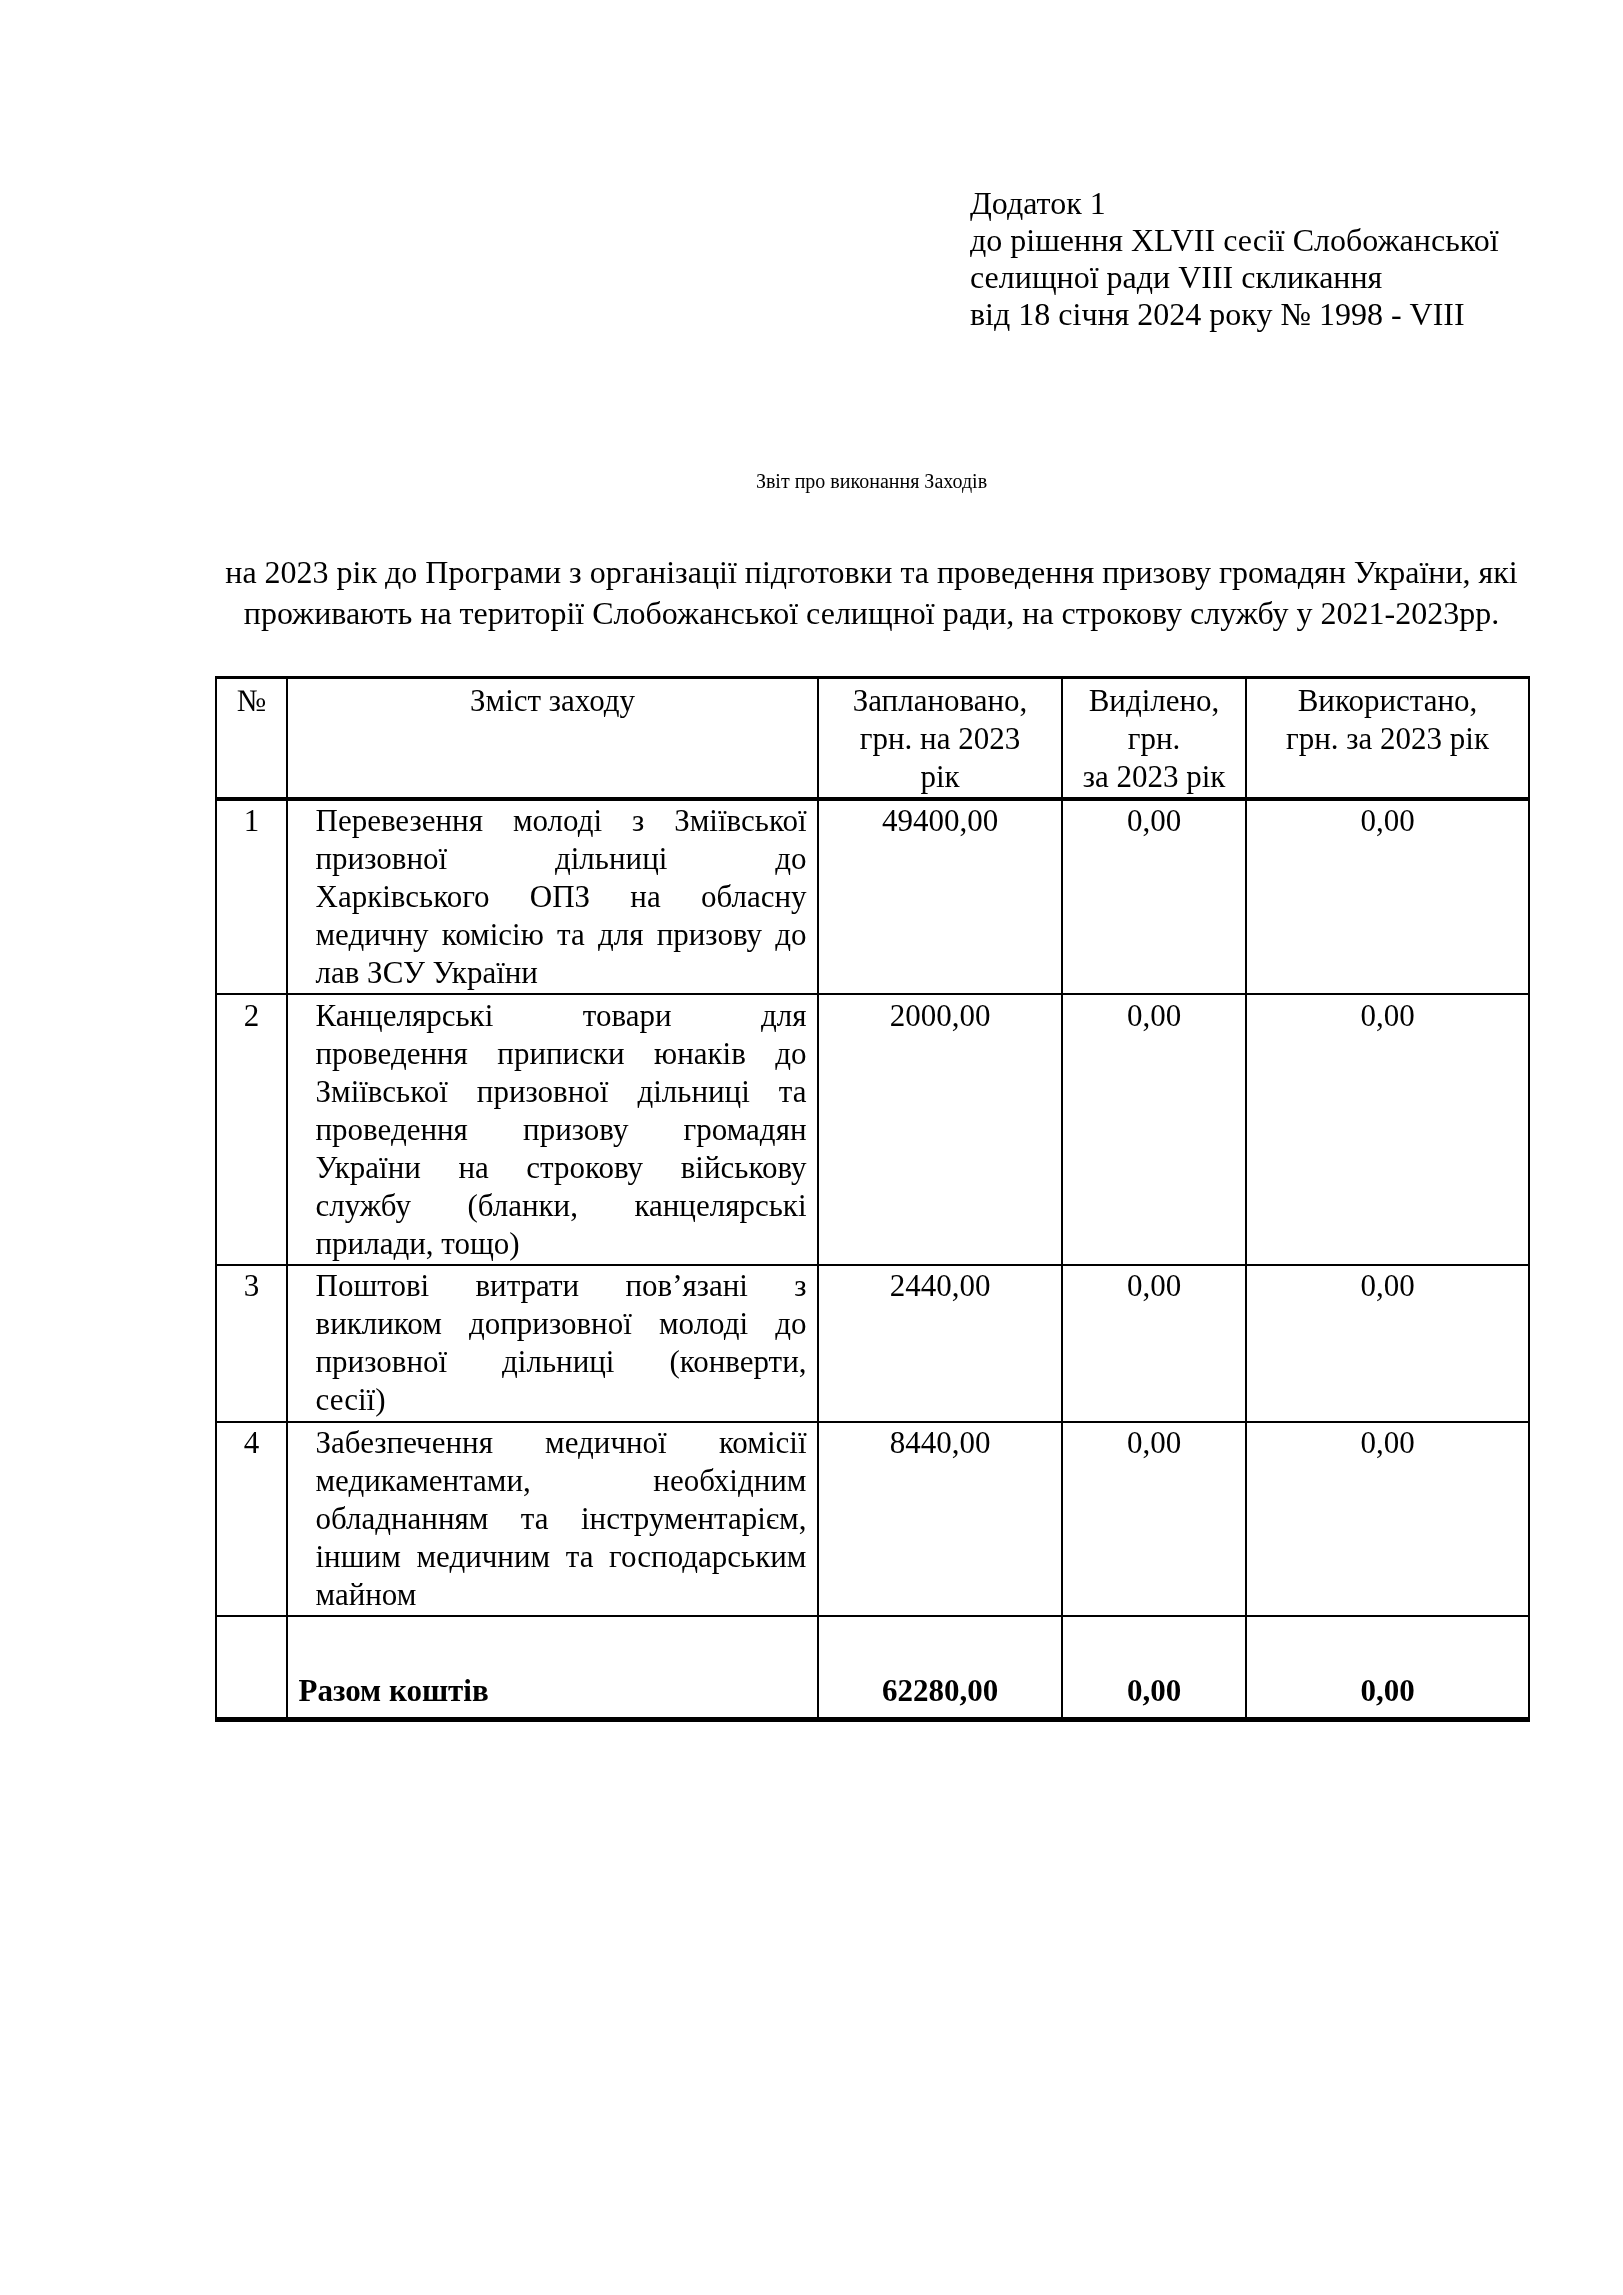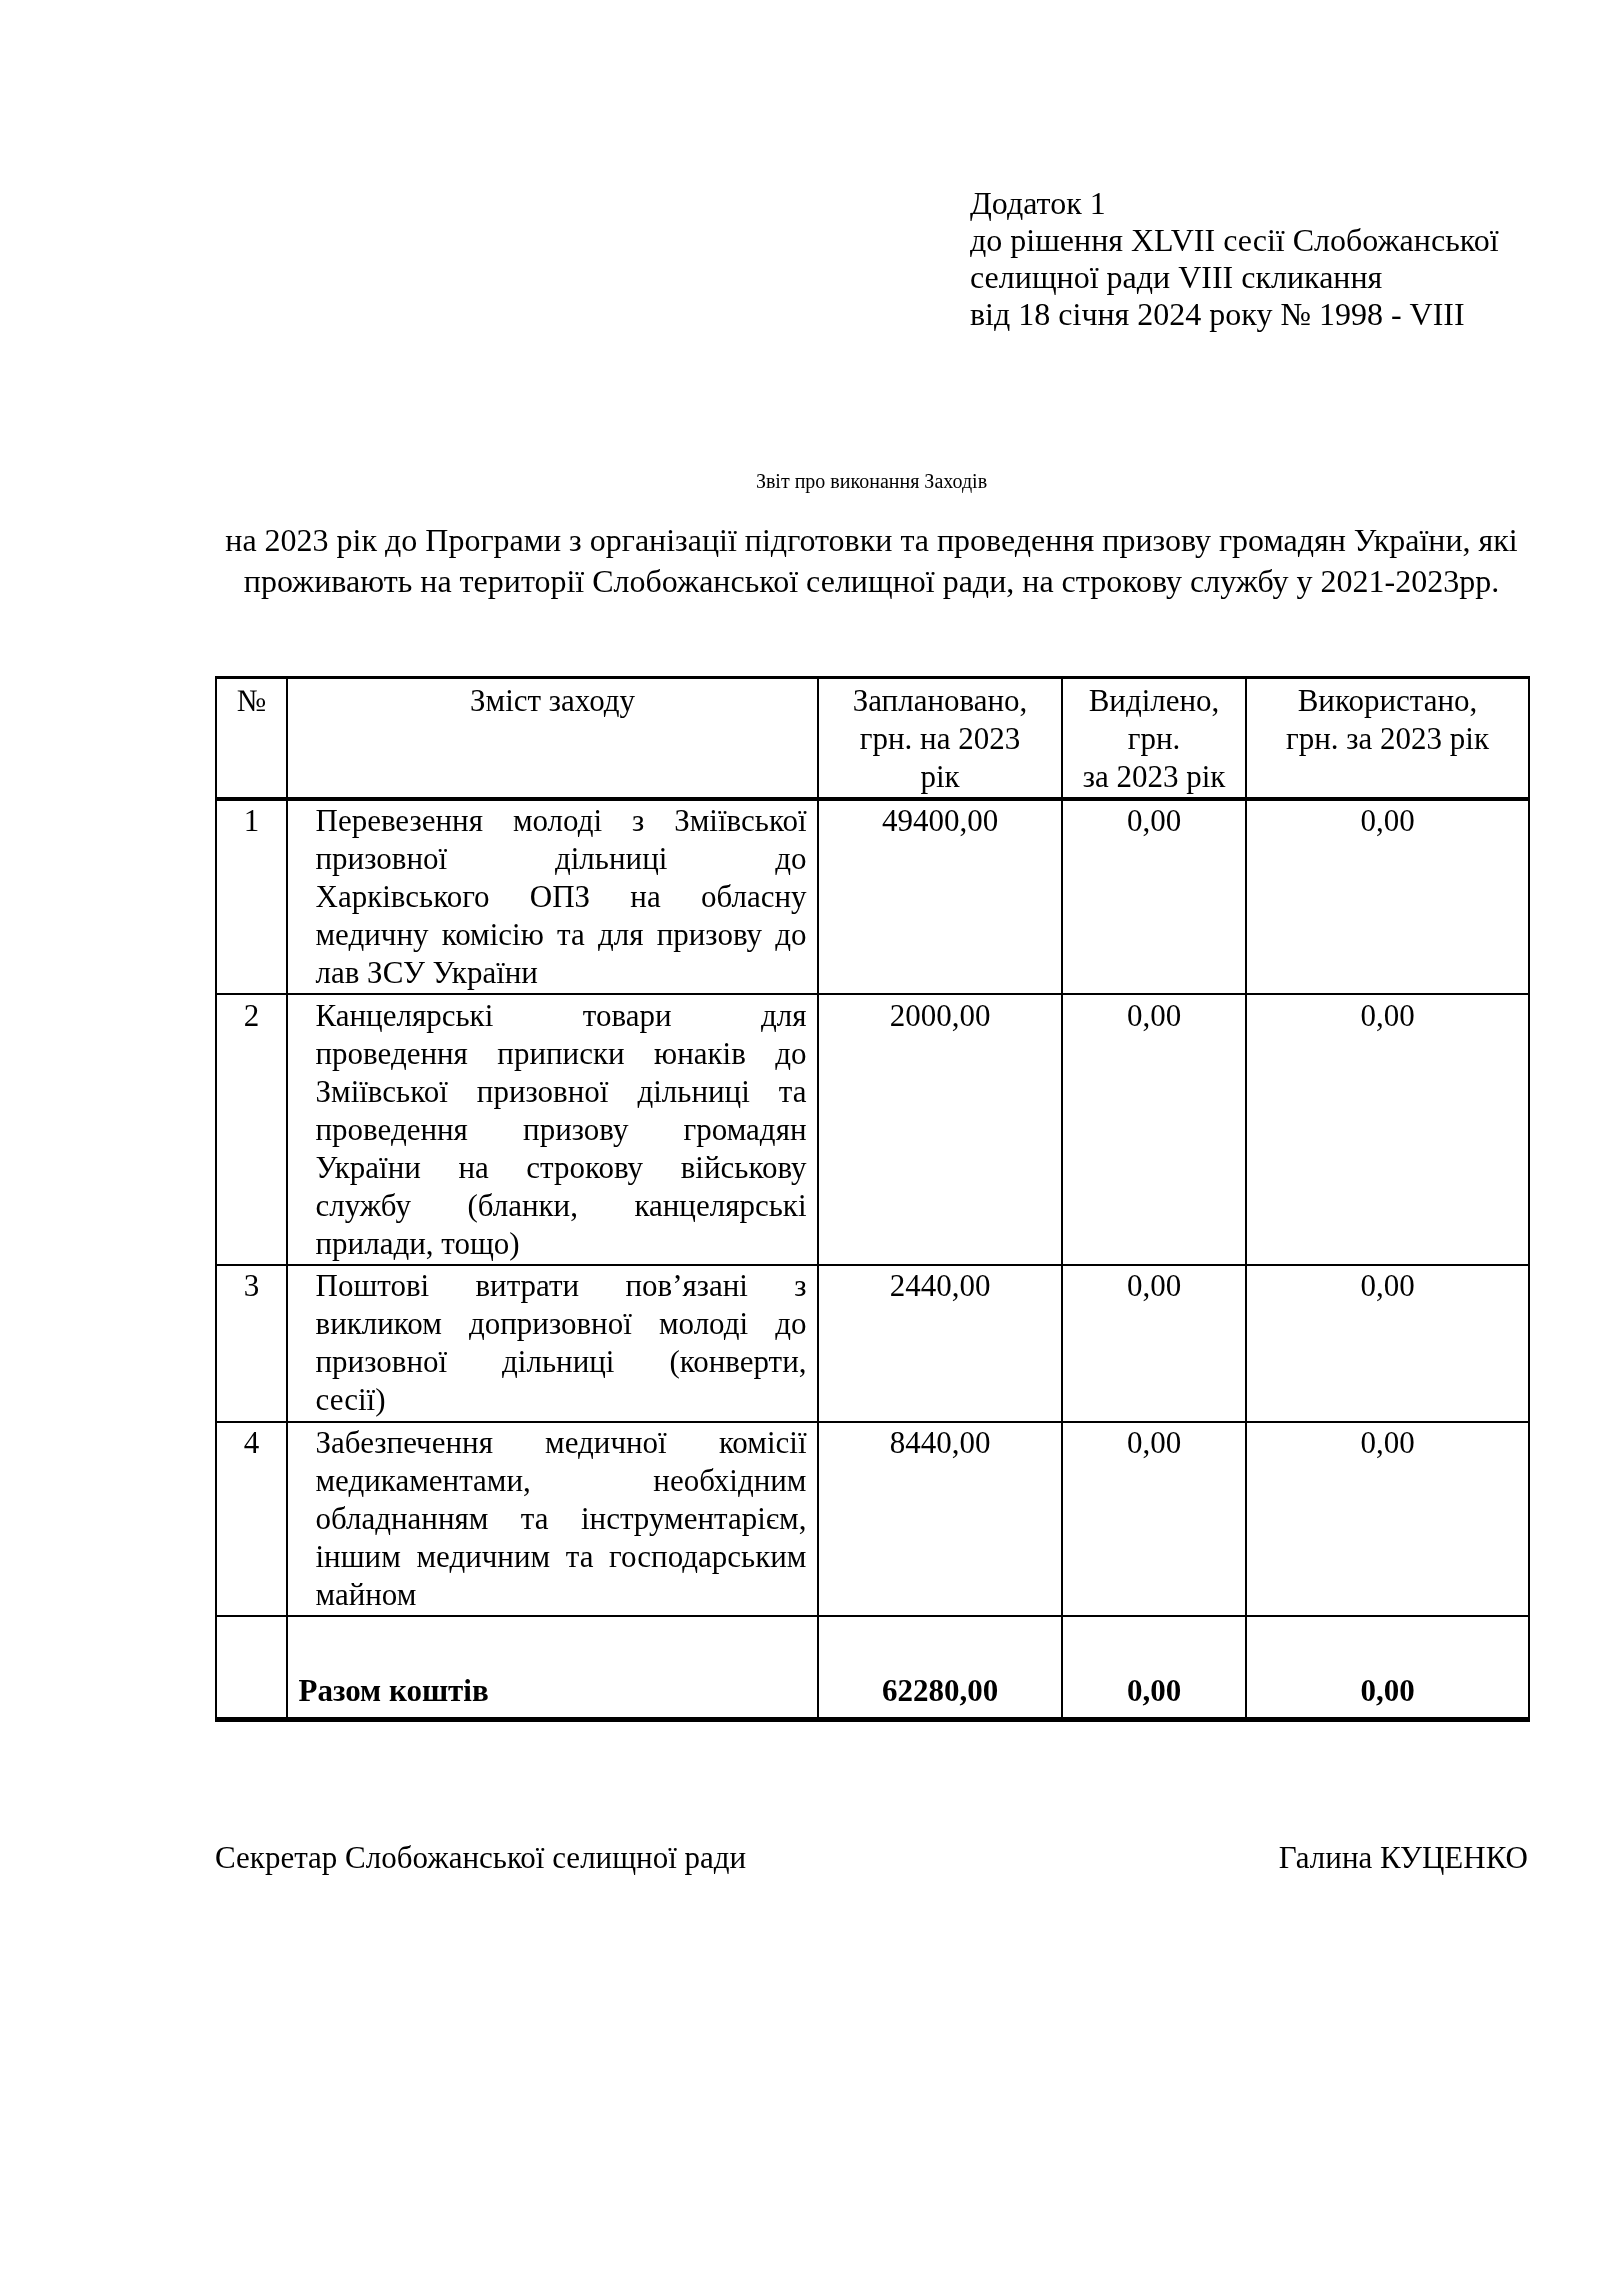--- a/index.html
+++ b/index.html
@@ -34,21 +34,21 @@
     text-align: center;
     font-size: 20px;
     line-height: 38px;
   }
 
   
   .doc-subtitle {
     position: absolute;
     left: 215px;
     width: 1313px;
-    top: 520px;
+    top: 552px;
     text-align: center;
     font-size: 32px;
     line-height: 41px;
   }
 
   
   table.report-table {
     position: absolute;
     left: 215px;
     top: 676px;
@@ -192,19 +192,15 @@
         <tr class="total-row">
         <td class="cell-num"></td>
         <td class="cell-desc">Разом коштів</td>
         <td class="cell-val">62280,00</td>
         <td class="cell-val">0,00</td>
         <td class="cell-val">0,00</td>
       </tr>
     </tbody>
   </table>
 
-  <div class="signature-row">
-    <span>Секретар Слобожанської селищної ради</span>
-    <span>Галина КУЦЕНКО</span>
-  </div>
 
 </div>
 
 
 </body></html>

